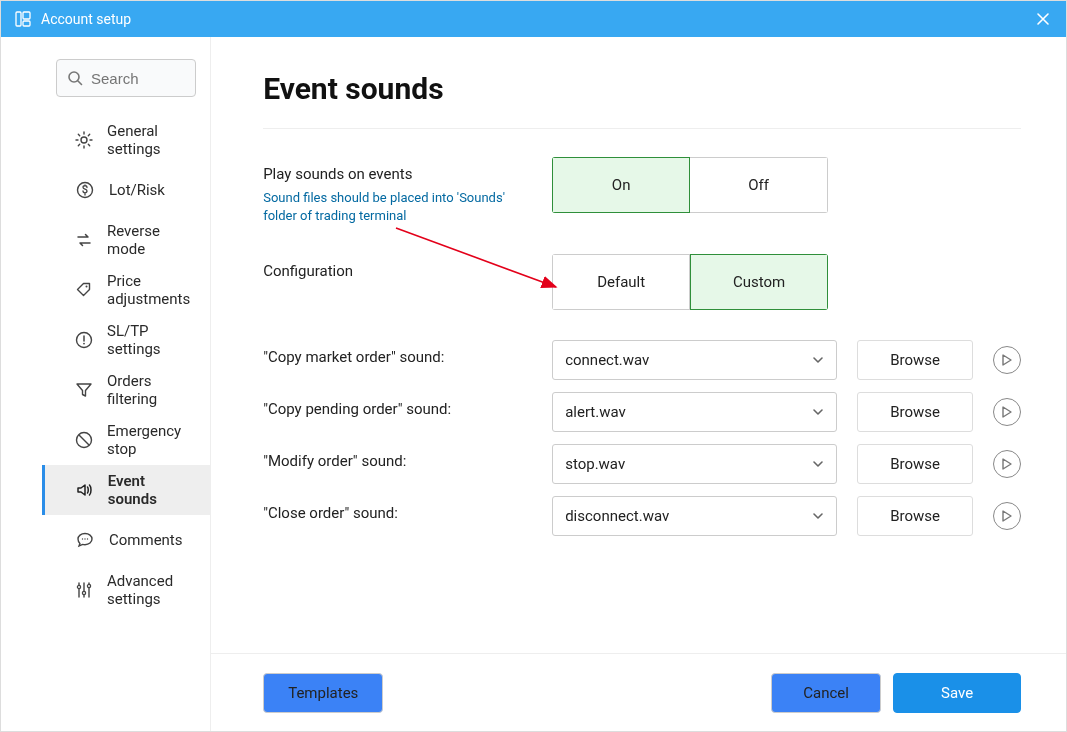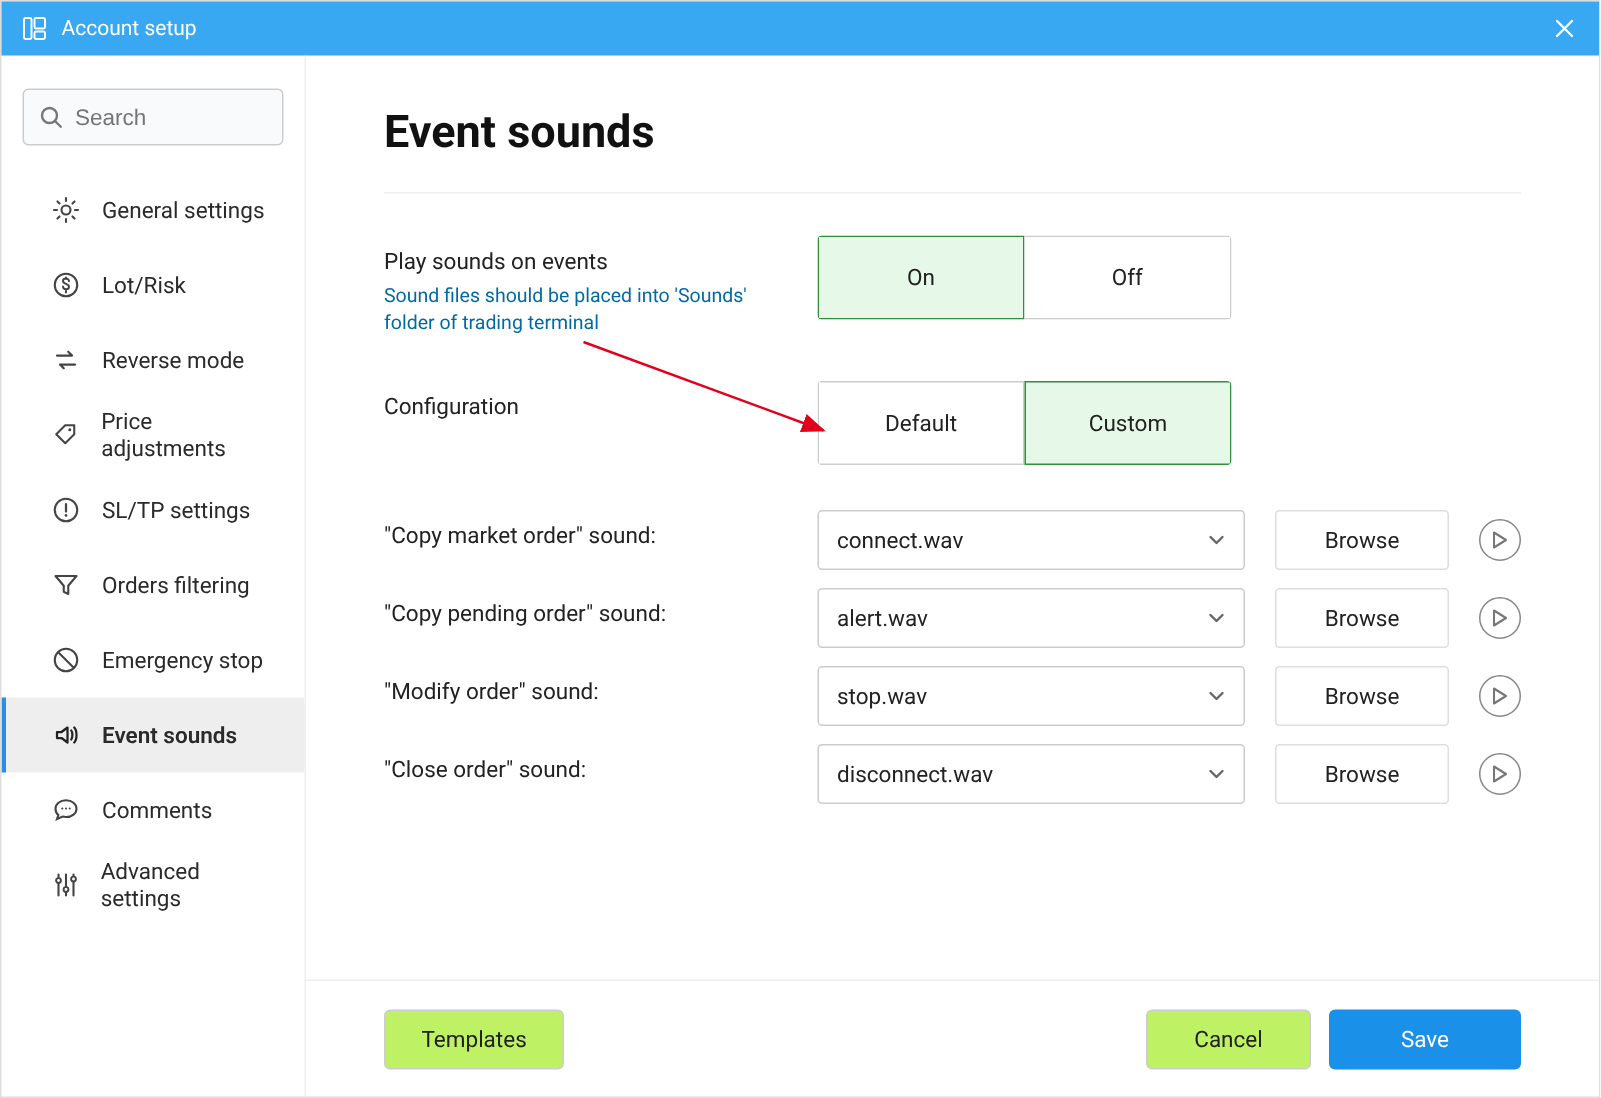--- a/index.html
+++ b/index.html
@@ -36,20 +36,21 @@
   .titlebar .title-text { flex: 1; }
   .titlebar .close-icon {
     cursor: pointer;
     width: 18px; height: 18px;
     display: flex; align-items: center; justify-content: center;
   }
   .body {
     flex: 1;
     display: flex;
     overflow: hidden;
+    padding-left: 41px;
   }
   .sidebar {
     width: 229px;
     border-right: 1px solid #eee;
     padding: 22px 0 10px 0;
     display: flex;
     flex-direction: column;
   }
   .search-wrap {
     margin: 0 14px 18px 14px;
@@ -218,21 +219,21 @@
     margin-left:-52px;
     margin-right:-52px;
     padding-left:52px;
     padding-right:52px;
   }
   .btn {
     height: 40px;
     padding: 0 24px;
     border: 1px solid #ccc;
     border-radius: 4px;
-    background: #bef264;
+    background: #3b82f6;
     font-size: 15px;
     cursor: pointer;
     display: flex;
     align-items: center;
     justify-content: center;
   }
   .btn.primary {
     background: #1a90e8;
     border-color: #1a90e8;
     color: #fff;

